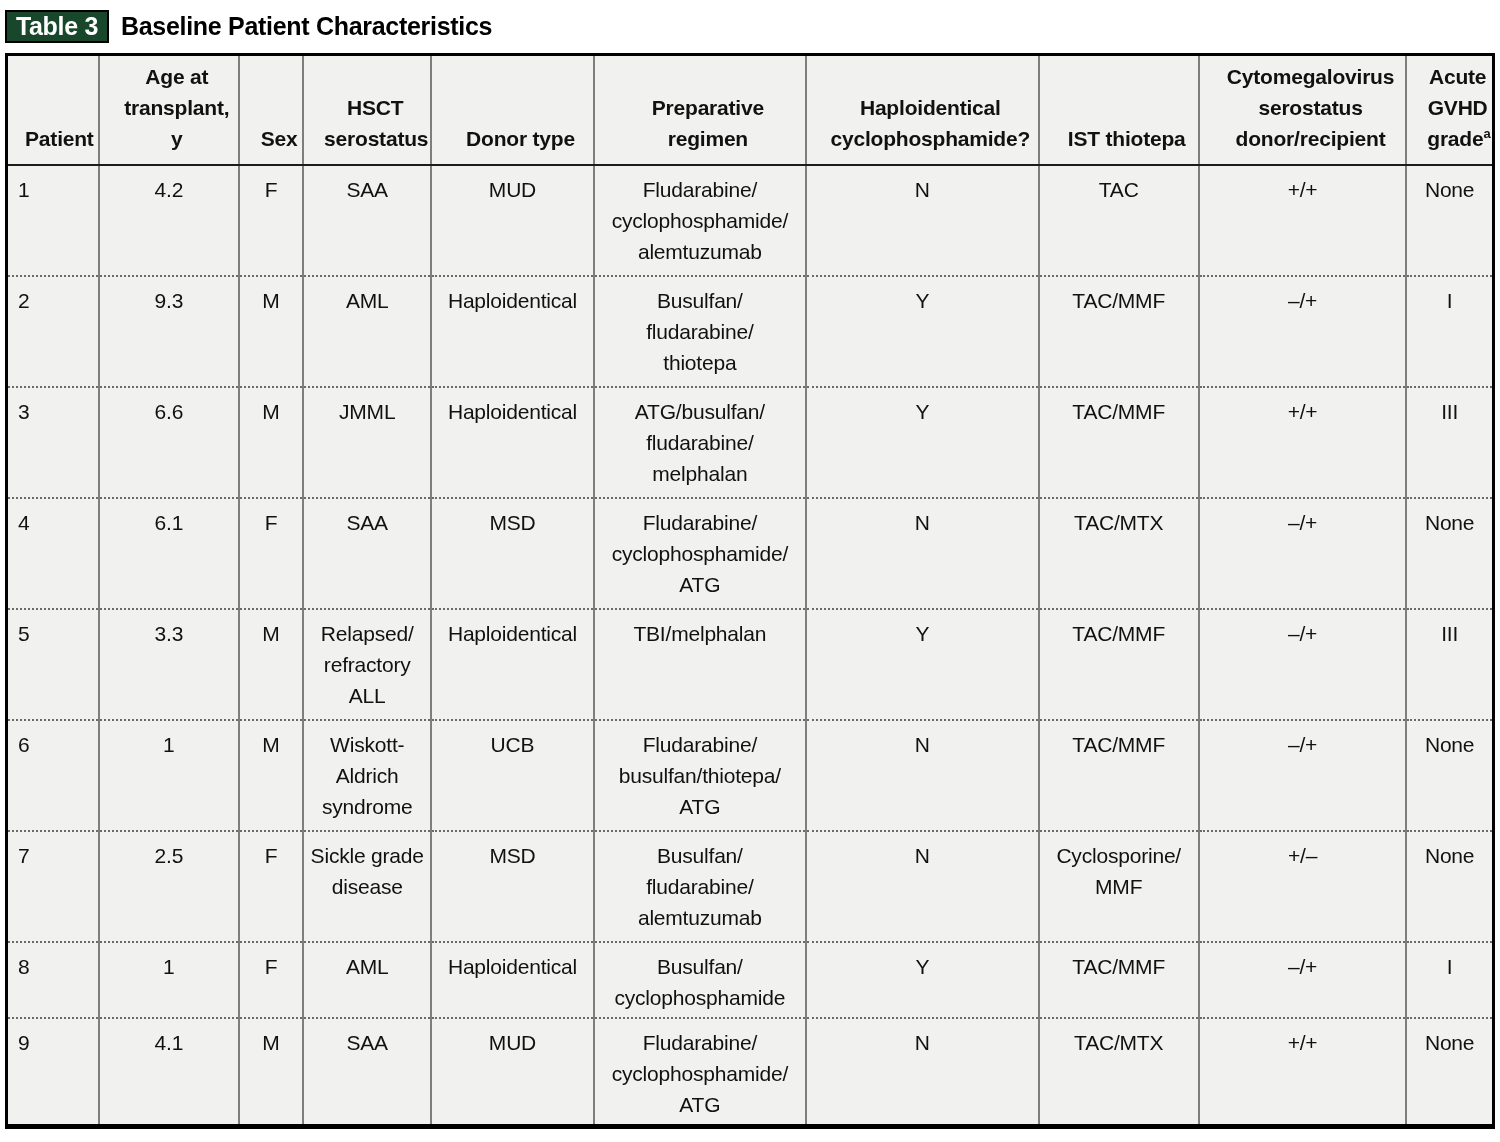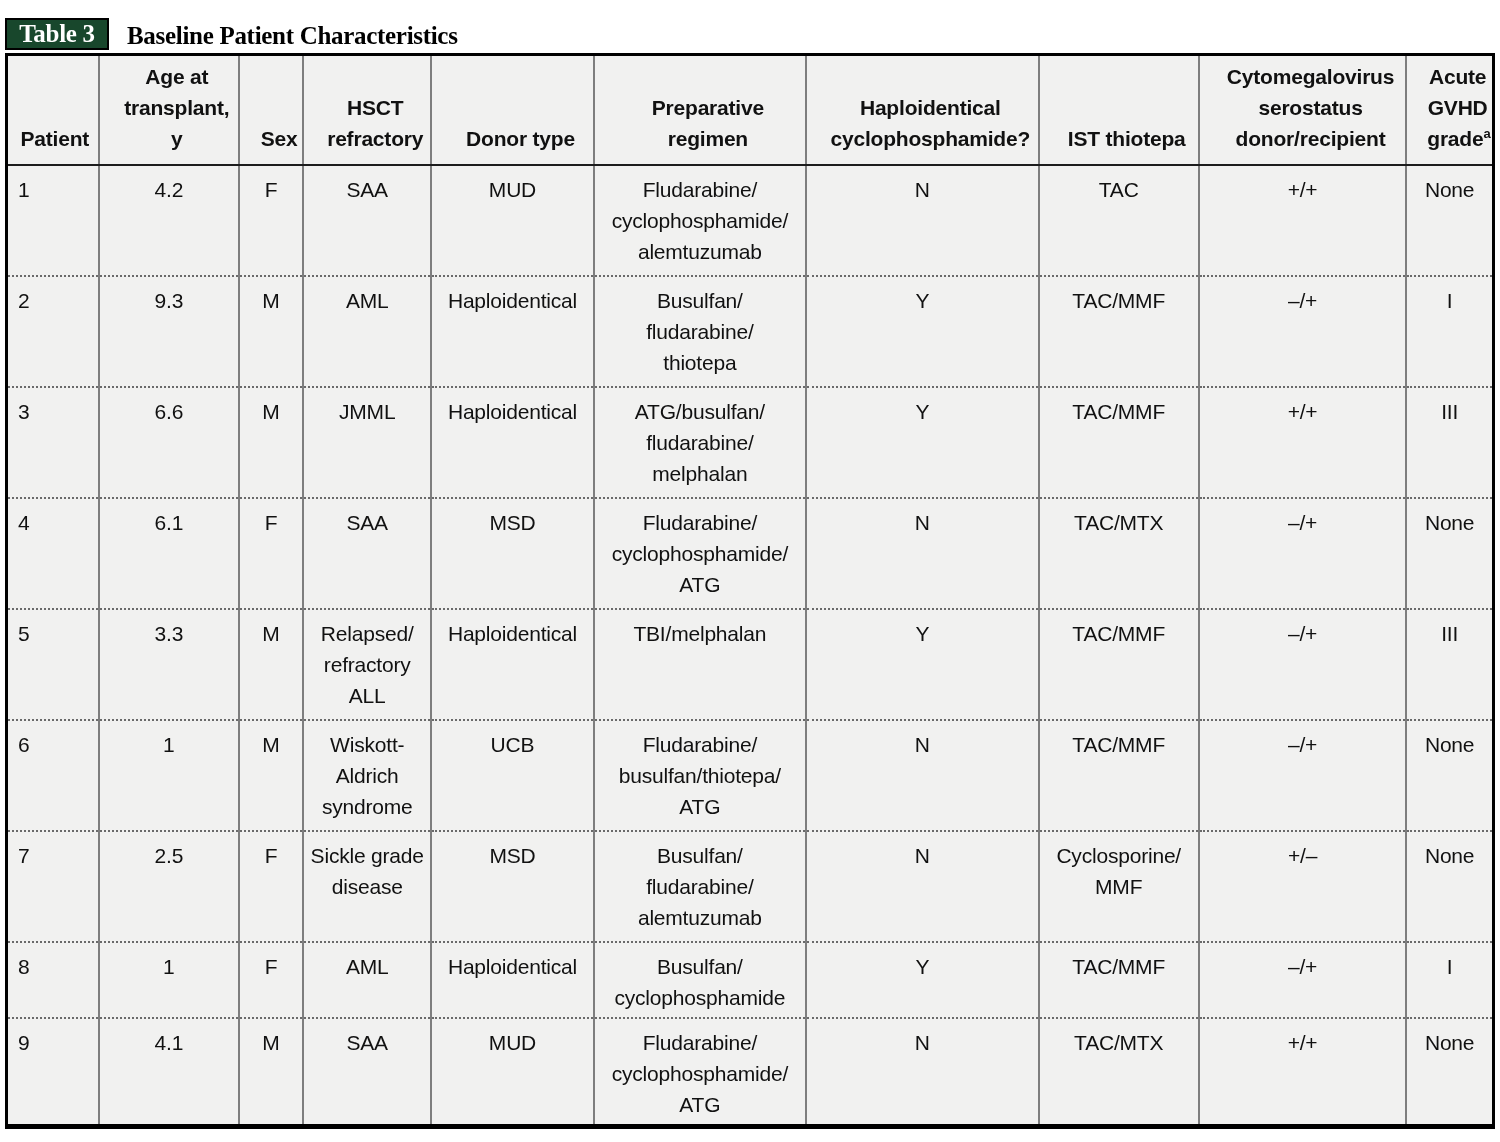--- a/index.html
+++ b/index.html
@@ -12,24 +12,23 @@
   }
   .page {
     width: 1500px;
     height: 1142px;
     box-sizing: border-box;
     background: #ffffff;
   }
   
   .titlebar {
     display: flex;
-    align-items: flex-end;
+    align-items: center;
     height: 48px;
     margin: 2px 5px 0 5px;
-    font-family: Liberation Serif, serif;
   }
   .table-tag {
     background: #18472c;
     border: 2px solid #000000;
     color: #ffffff;
     font-weight: bold;
     font-size: 25px;
     width: 100px;
     display: flex;
     align-items: center;
@@ -37,21 +36,21 @@
     letter-spacing: -0.3px;
     flex: 0 0 auto;
   }
   .table-title {
     background: #ffffff;
     color: #000000;
     font-weight: bold;
     font-size: 25px;
     display: flex;
     align-items: center;
-    padding-left: 18px;
+    padding-left: 12px;
     letter-spacing: -0.3px;
     flex: 1 1 auto;
   }
   
   table.char-table {
     border-collapse: collapse;
     table-layout: fixed;
     margin: 3px 5px 0 5px;
     width: 1490px;
     border: 3px solid #000000;
@@ -66,21 +65,21 @@
   }
   .char-table th {
     font-weight: bold;
     font-size: 21px;
     vertical-align: bottom;
     text-align: center;
     padding: 4px 4px 9px 20px;
     border-bottom: 2px solid #1c1c1c;
   }
   .char-table th.col-patient {
-    text-align: center;
+    text-align: right;
     padding-left: 8px;
     border-radius: 9px;
   }
   .char-table td {
     font-size: 21px;
     vertical-align: top;
     text-align: center;
     padding: 8px 4px 4px 4px;
   }
   .char-table td.col-patient {
@@ -130,21 +129,21 @@
         <col style="width:87px">
     </colgroup>
     <thead>
       <tr class="rh-head">
         <th class="col-patient">Patient</th>
         <th>Age at
 transplant,
 y</th>
         <th>Sex</th>
         <th>HSCT
-refractory</th>
+serostatus</th>
         <th>Donor type</th>
         <th>Preparative
 regimen</th>
         <th>Haploidentical
 cyclophosphamide?</th>
         <th>IST thiotepa</th>
         <th>Cytomegalovirus
 serostatus
 donor/recipient</th>
         <th><span>Acute

